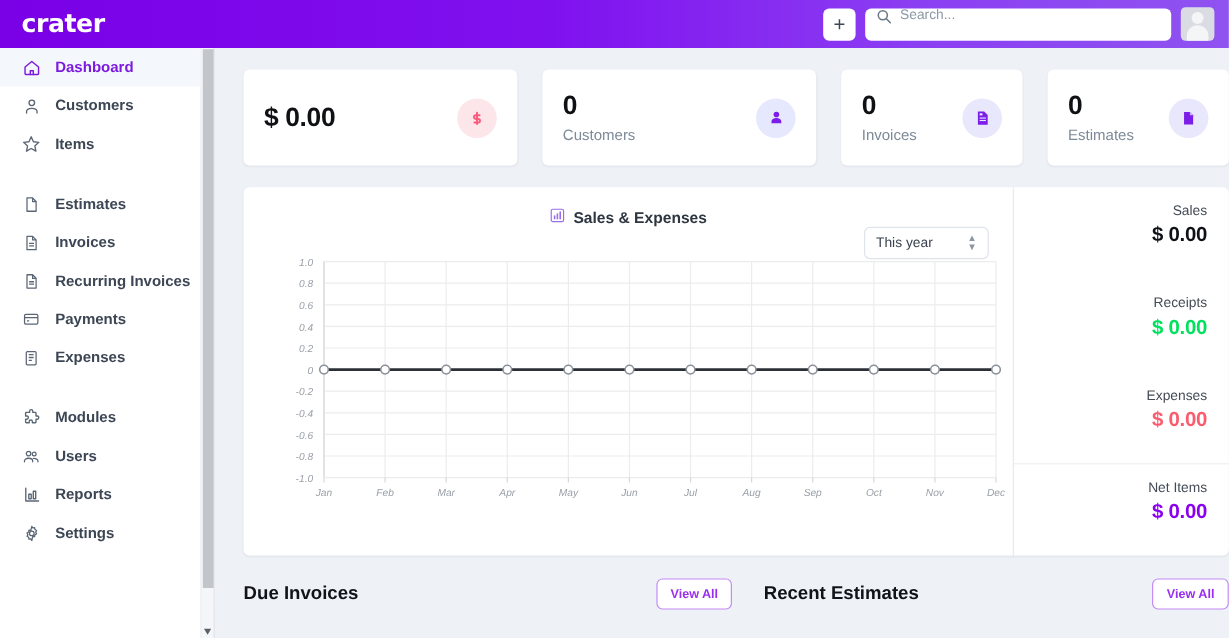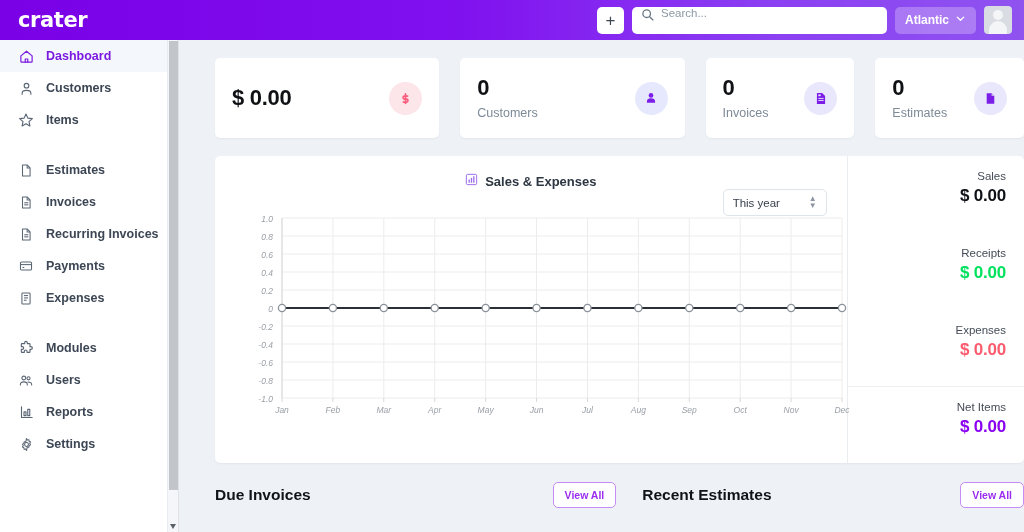--- a/index.html
+++ b/index.html
@@ -82,21 +82,21 @@
     background: #c2c5c9; border-radius: 0;
   }
   .sb-arrow {
     position: absolute; bottom: 3px; left: 2px; width: 0; height: 0;
     border-left: 3.5px solid transparent; border-right: 3.5px solid transparent;
     border-top: 5px solid #5a6068;
   }
   
   .main {
     position: absolute; top: 40px; left: 179px; width: 845px; height: 468px;
-    background: #eef1f6; padding: 18px 0 0 36px;
+    background: #eef1f6; padding: 18px 0 0 24px;
   }
   .cards-row { display: flex; gap: 21px; }
   .stat-card {
     width: 253px; height: 80px; background: #fff; border-radius: 5px;
     display: flex; align-items: center; padding: 0 17px;
     box-shadow: 0 1px 2px rgba(20,30,60,0.05);
   }
   .stat-card.narrow { width: 166px; }
   .stat-info { flex: 1; }
   .stat-value { font-size: 22px; font-weight: 700; color: #0f1115; letter-spacing:-0.3px; line-height:1.1;}
@@ -162,28 +162,20 @@
   <div class="topbar-right">
     <button class="plus-btn">+</button>
     <div class="search-box">
       <span>
         <svg width="13" height="13" viewBox="0 0 24 24" fill="none" stroke="#6b7784" stroke-width="2.4">
           <circle cx="10.5" cy="10.5" r="7"></circle>
             <line x1="16" y1="16" x2="22" y2="22" stroke-linecap="round"></line>
         </svg>
       </span>
       <input class="search-input" type="text" placeholder="Search..." style="">
-    </div>
-    <div class="company-pill">
-      <span>Atlantic</span>
-      <span>
-        <svg width="11" height="11" viewBox="0 0 24 24" fill="none" stroke="#fff" stroke-width="3" stroke-linecap="round" stroke-linejoin="round">
-            <polyline points="5,9 12,16 19,9"></polyline>
-          </svg>
-      </span>
     </div>
     <div class="avatar"></div>
   </div>
 </div>
 
 <div class="sidebar">
 
   <div class="nav-item active">
     <span class="ico">
       <svg width="15" height="15" viewBox="0 0 24 24" fill="none" stroke="#7c1ae0" stroke-width="1.9" stroke-linecap="round" stroke-linejoin="round">

